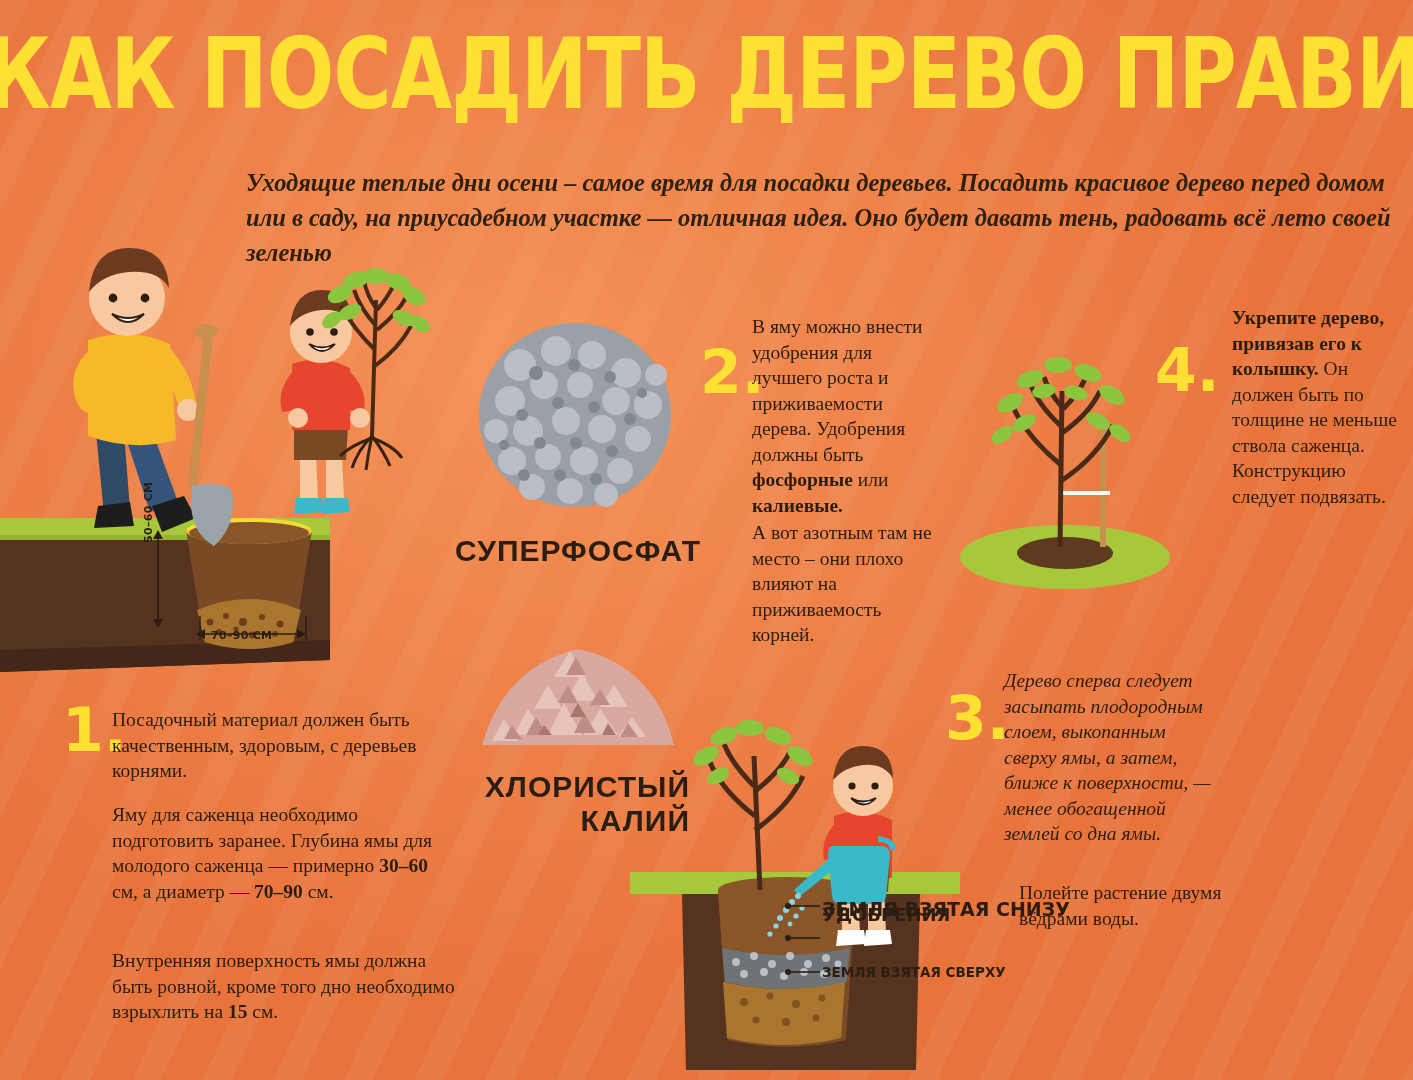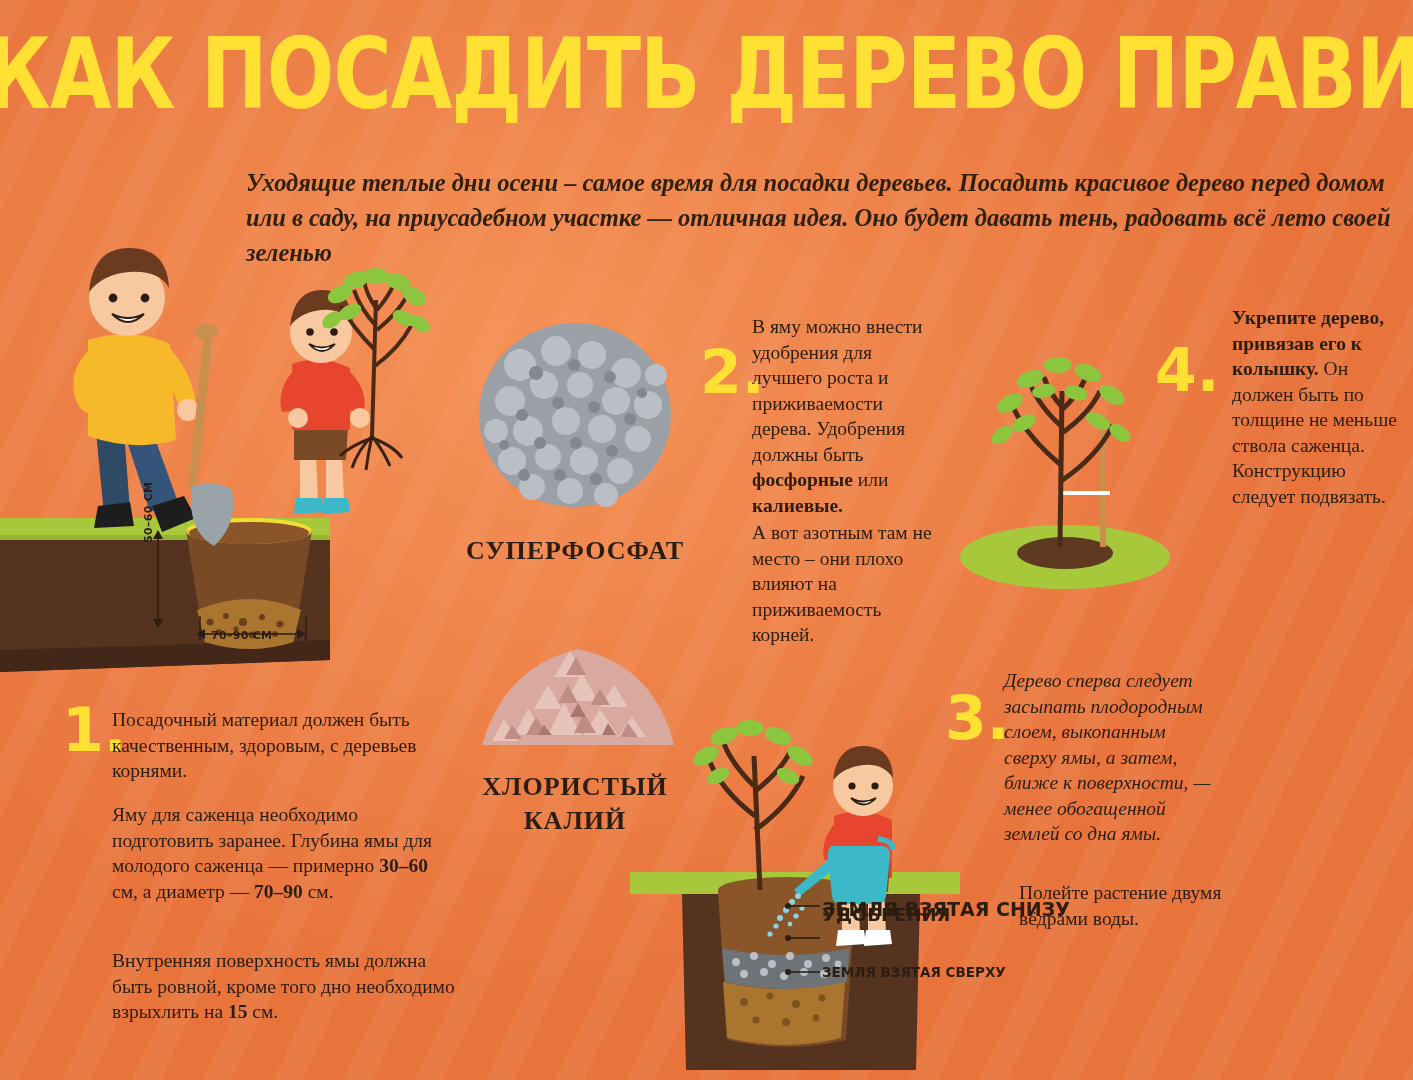--- a/index.html
+++ b/index.html
@@ -76,26 +76,26 @@
 
   .handlabel{
     position:absolute;
     font-family:"DejaVu Sans", sans-serif;
     font-weight:bold;
     color:#2b1d12;
     text-transform:uppercase;
   }
   .fert-name{
     position:absolute;
-    font-family:Liberation Serif, serif;
+    font-family:Liberation Sans, sans-serif;
     font-weight:bold;
     color:#2b1d12;
-    font-size:26px;
+    font-size:30px;
     letter-spacing:1px;
-    text-align:center;
+    text-align:right;
     line-height:34px;
   }
   svg{display:block;overflow:visible;}
 </style>
 </head>
 <body>
 
 <div class="bg-stripes"></div>
 <div class="bg-glow"></div>
 

